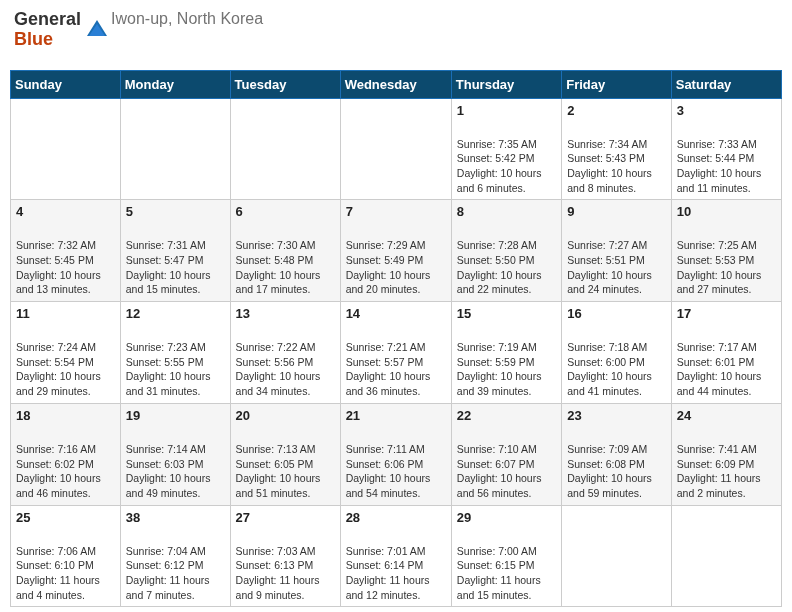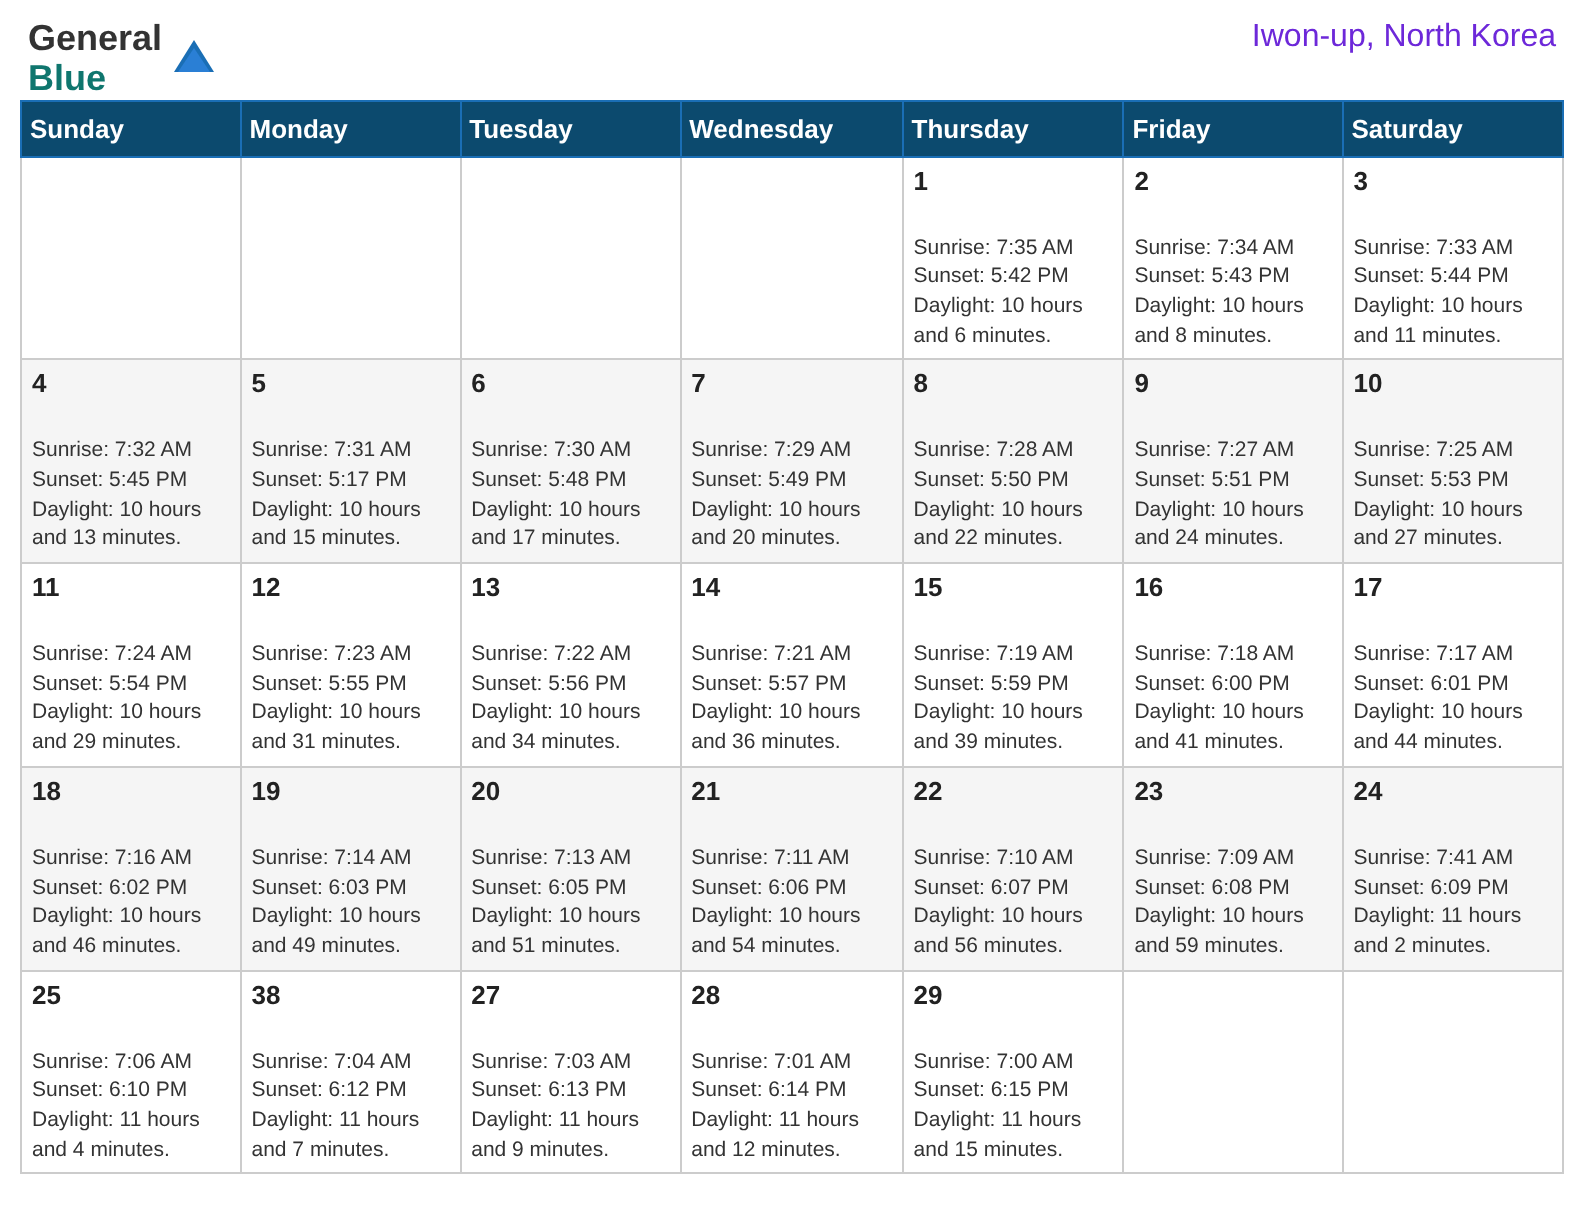--- a/index.html
+++ b/index.html
@@ -5,23 +5,22 @@
     * { box-sizing: border-box; margin: 0; padding: 0; }
     body {
       font-family: Arial, sans-serif;
       background: #fff;
       width: 792px;
       min-height: 612px;
       padding: 10px;
     }
     .header {
       display: flex;
-      justify-content: space-between;
       align-items: flex-start;
-      margin-bottom: 0;
+      margin-bottom: 20px;
       padding: 0 4px;
     }
     .logo {
       display: flex;
       align-items: center;
     }
     .logo-text {
       display: flex;
       flex-direction: column;
       line-height: 1.1;
@@ -34,21 +33,21 @@
     .title-block {
       text-align: right;
     }
     .title-month {
       font-size: 36px;
       font-weight: bold;
       color: #333;
     }
     .title-location {
       font-size: 16px;
-      color: #6d28d9;
+      color: #737373;
     }
     .calendar {
       width: 100%;
       border-collapse: collapse;
       font-size: 11px;
     }
     .calendar th {
       background: #0c4a6e;
       color: #fff;
       padding: 6px 4px;
@@ -87,21 +86,21 @@
       background: #efefef;
     }
   </style>
 </head>
 <body>
 
 <div class="header">
   <div class="logo">
     <div class="logo-text">
       <span style="font-size:18px;font-weight:bold;color:#333;">General</span>
-      <span style="font-size:18px;font-weight:bold;color:#0f766e;">Blue</span>
+      <span style="font-size:18px;font-weight:bold;color:#c2410c;">Blue</span>
     </div>
     <svg class="logo-icon" viewBox="0 0 28 28" xmlns="http://www.w3.org/2000/svg">
       <polygon points="14,4 24,20 4,20" fill="#1a6eb5"></polygon>
       <polygon points="14,8 22,20 6,20" fill="#2a7fd5"></polygon>
     </svg>
   </div>
   <div class="title-block">
     <div class="title-location">Iwon-up, North Korea</div>
   </div>
 </div>
@@ -146,21 +145,21 @@
       <tr>
         <td>
           <div class="day-num">4</div>
           <div class="day-info">Sunrise: 7:32 AM
 Sunset: 5:45 PM
 Daylight: 10 hours and 13 minutes.</div>
         </td>
         <td>
           <div class="day-num">5</div>
           <div class="day-info">Sunrise: 7:31 AM
-Sunset: 5:17 PM
+Sunset: 5:47 PM
 Daylight: 10 hours and 15 minutes.</div>
         </td>
         <td>
           <div class="day-num">6</div>
           <div class="day-info">Sunrise: 7:30 AM
 Sunset: 5:48 PM
 Daylight: 10 hours and 17 minutes.</div>
         </td>
         <td>
           <div class="day-num">7</div>

